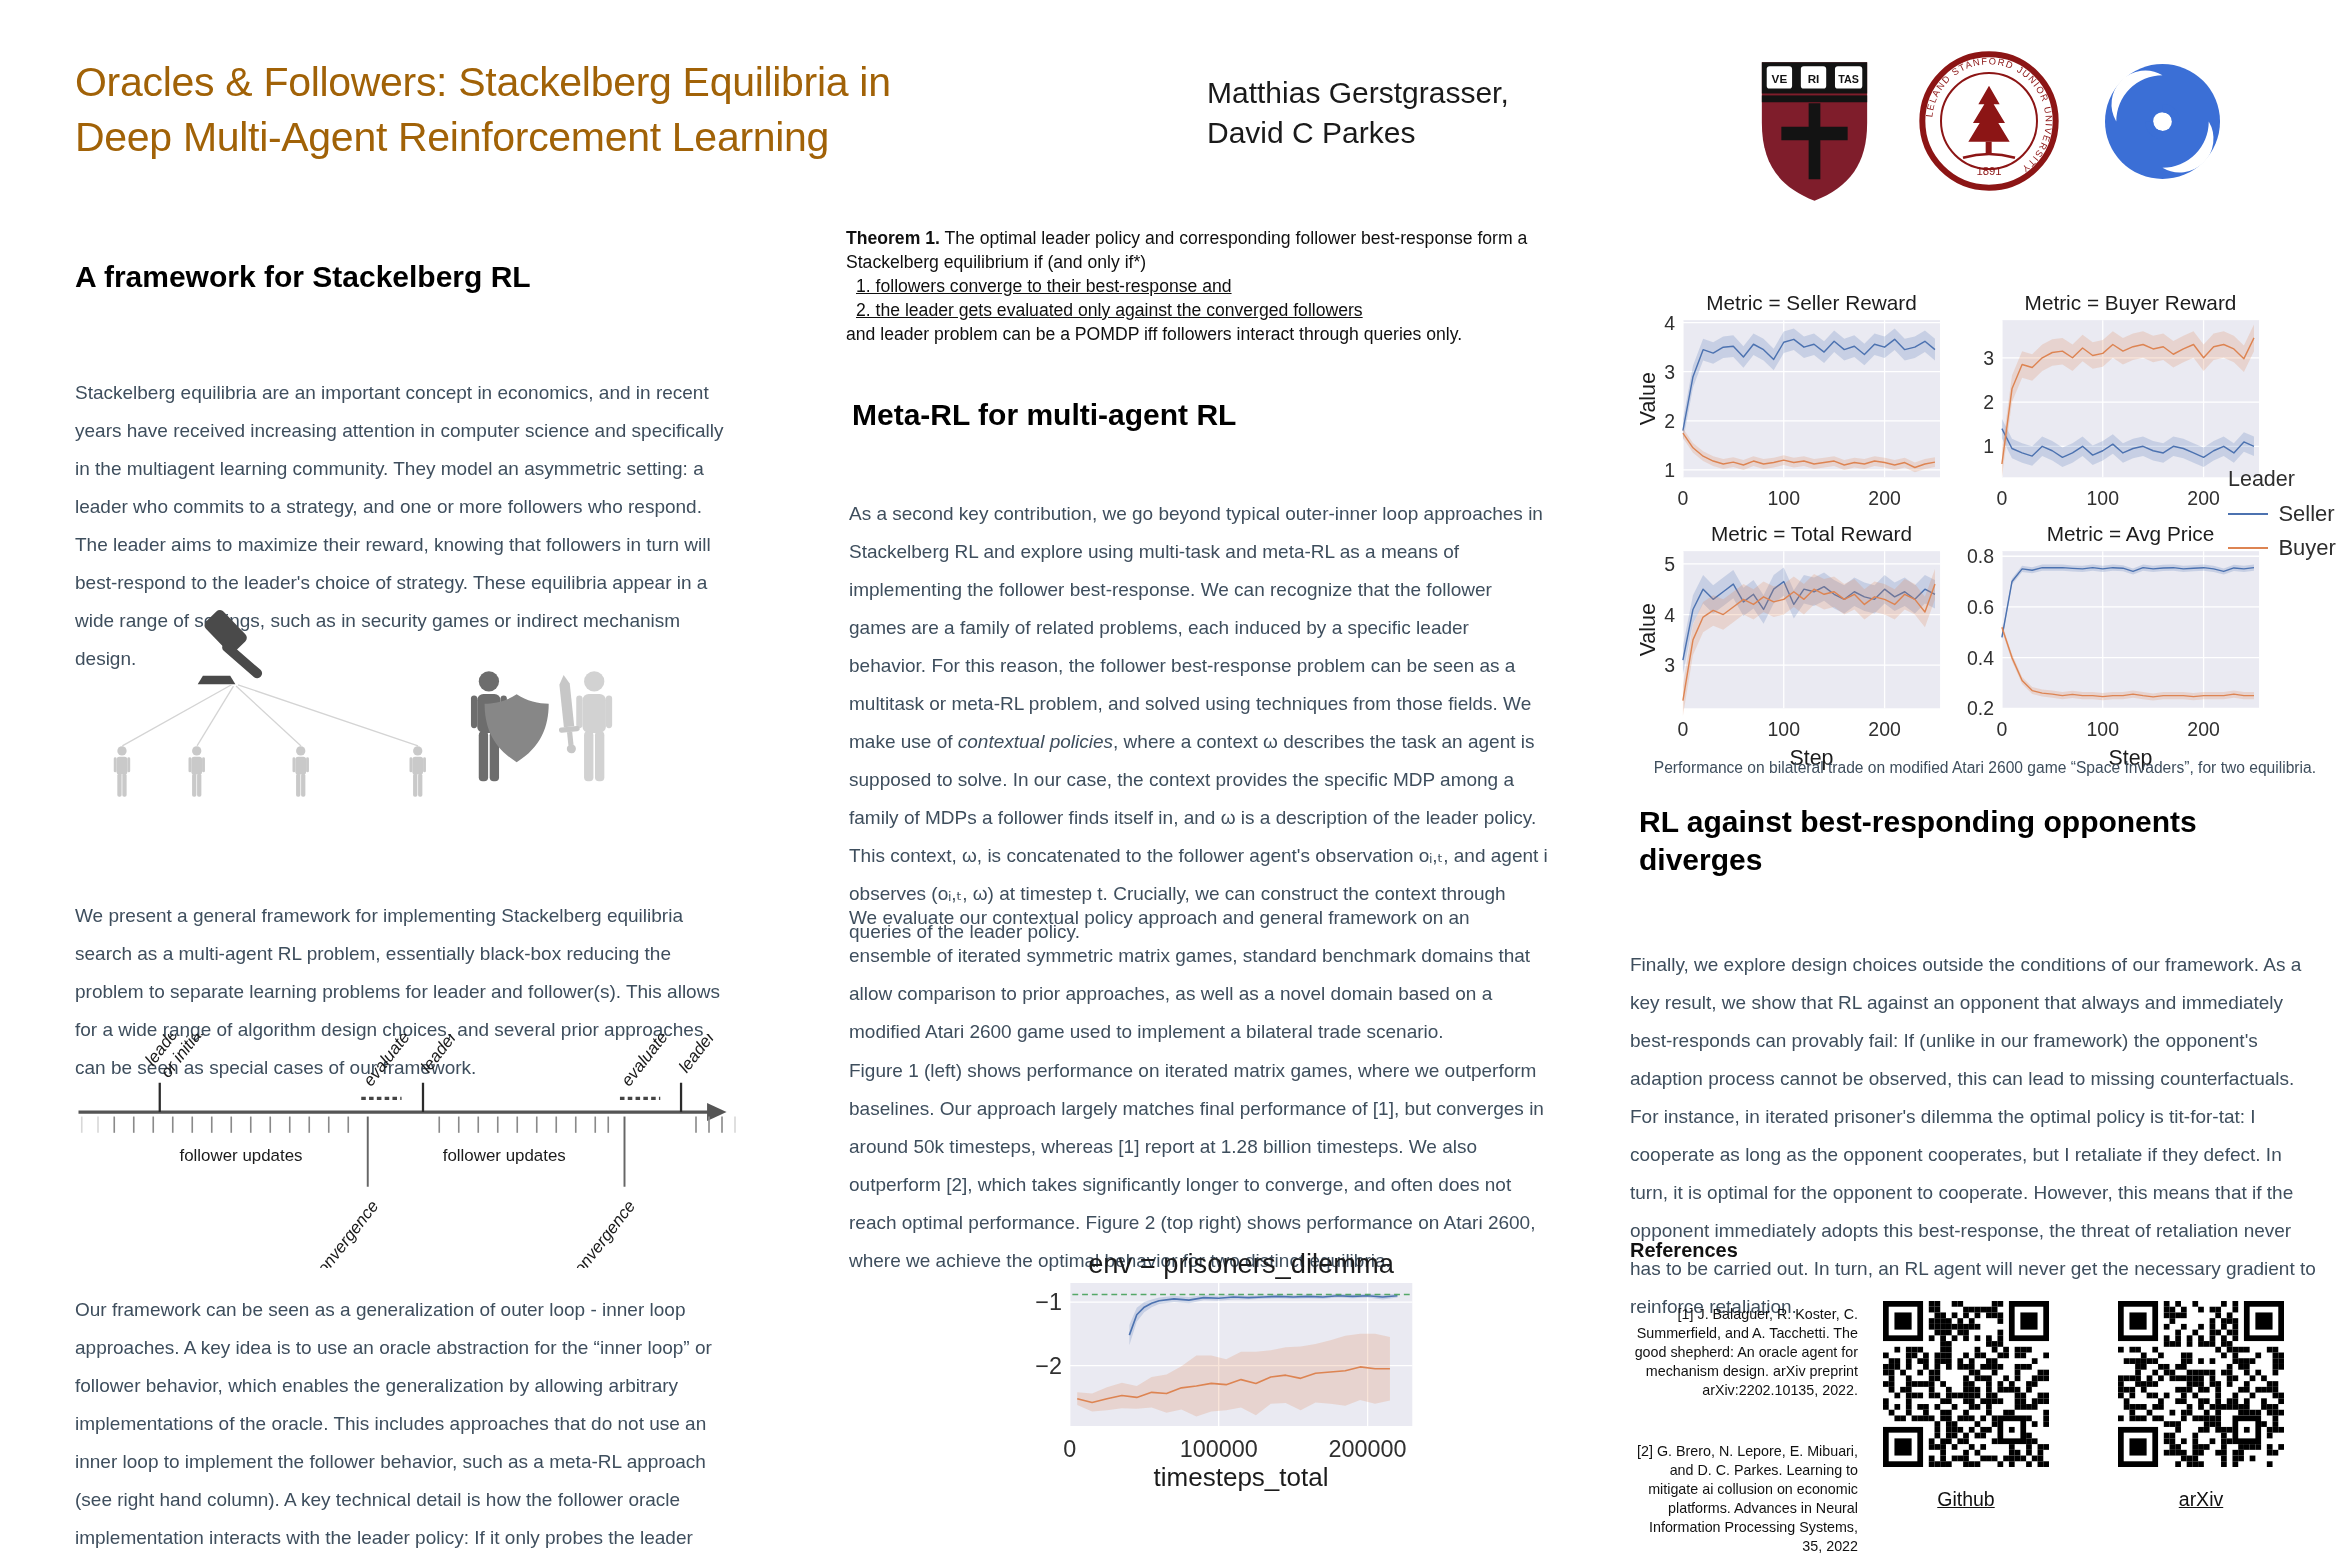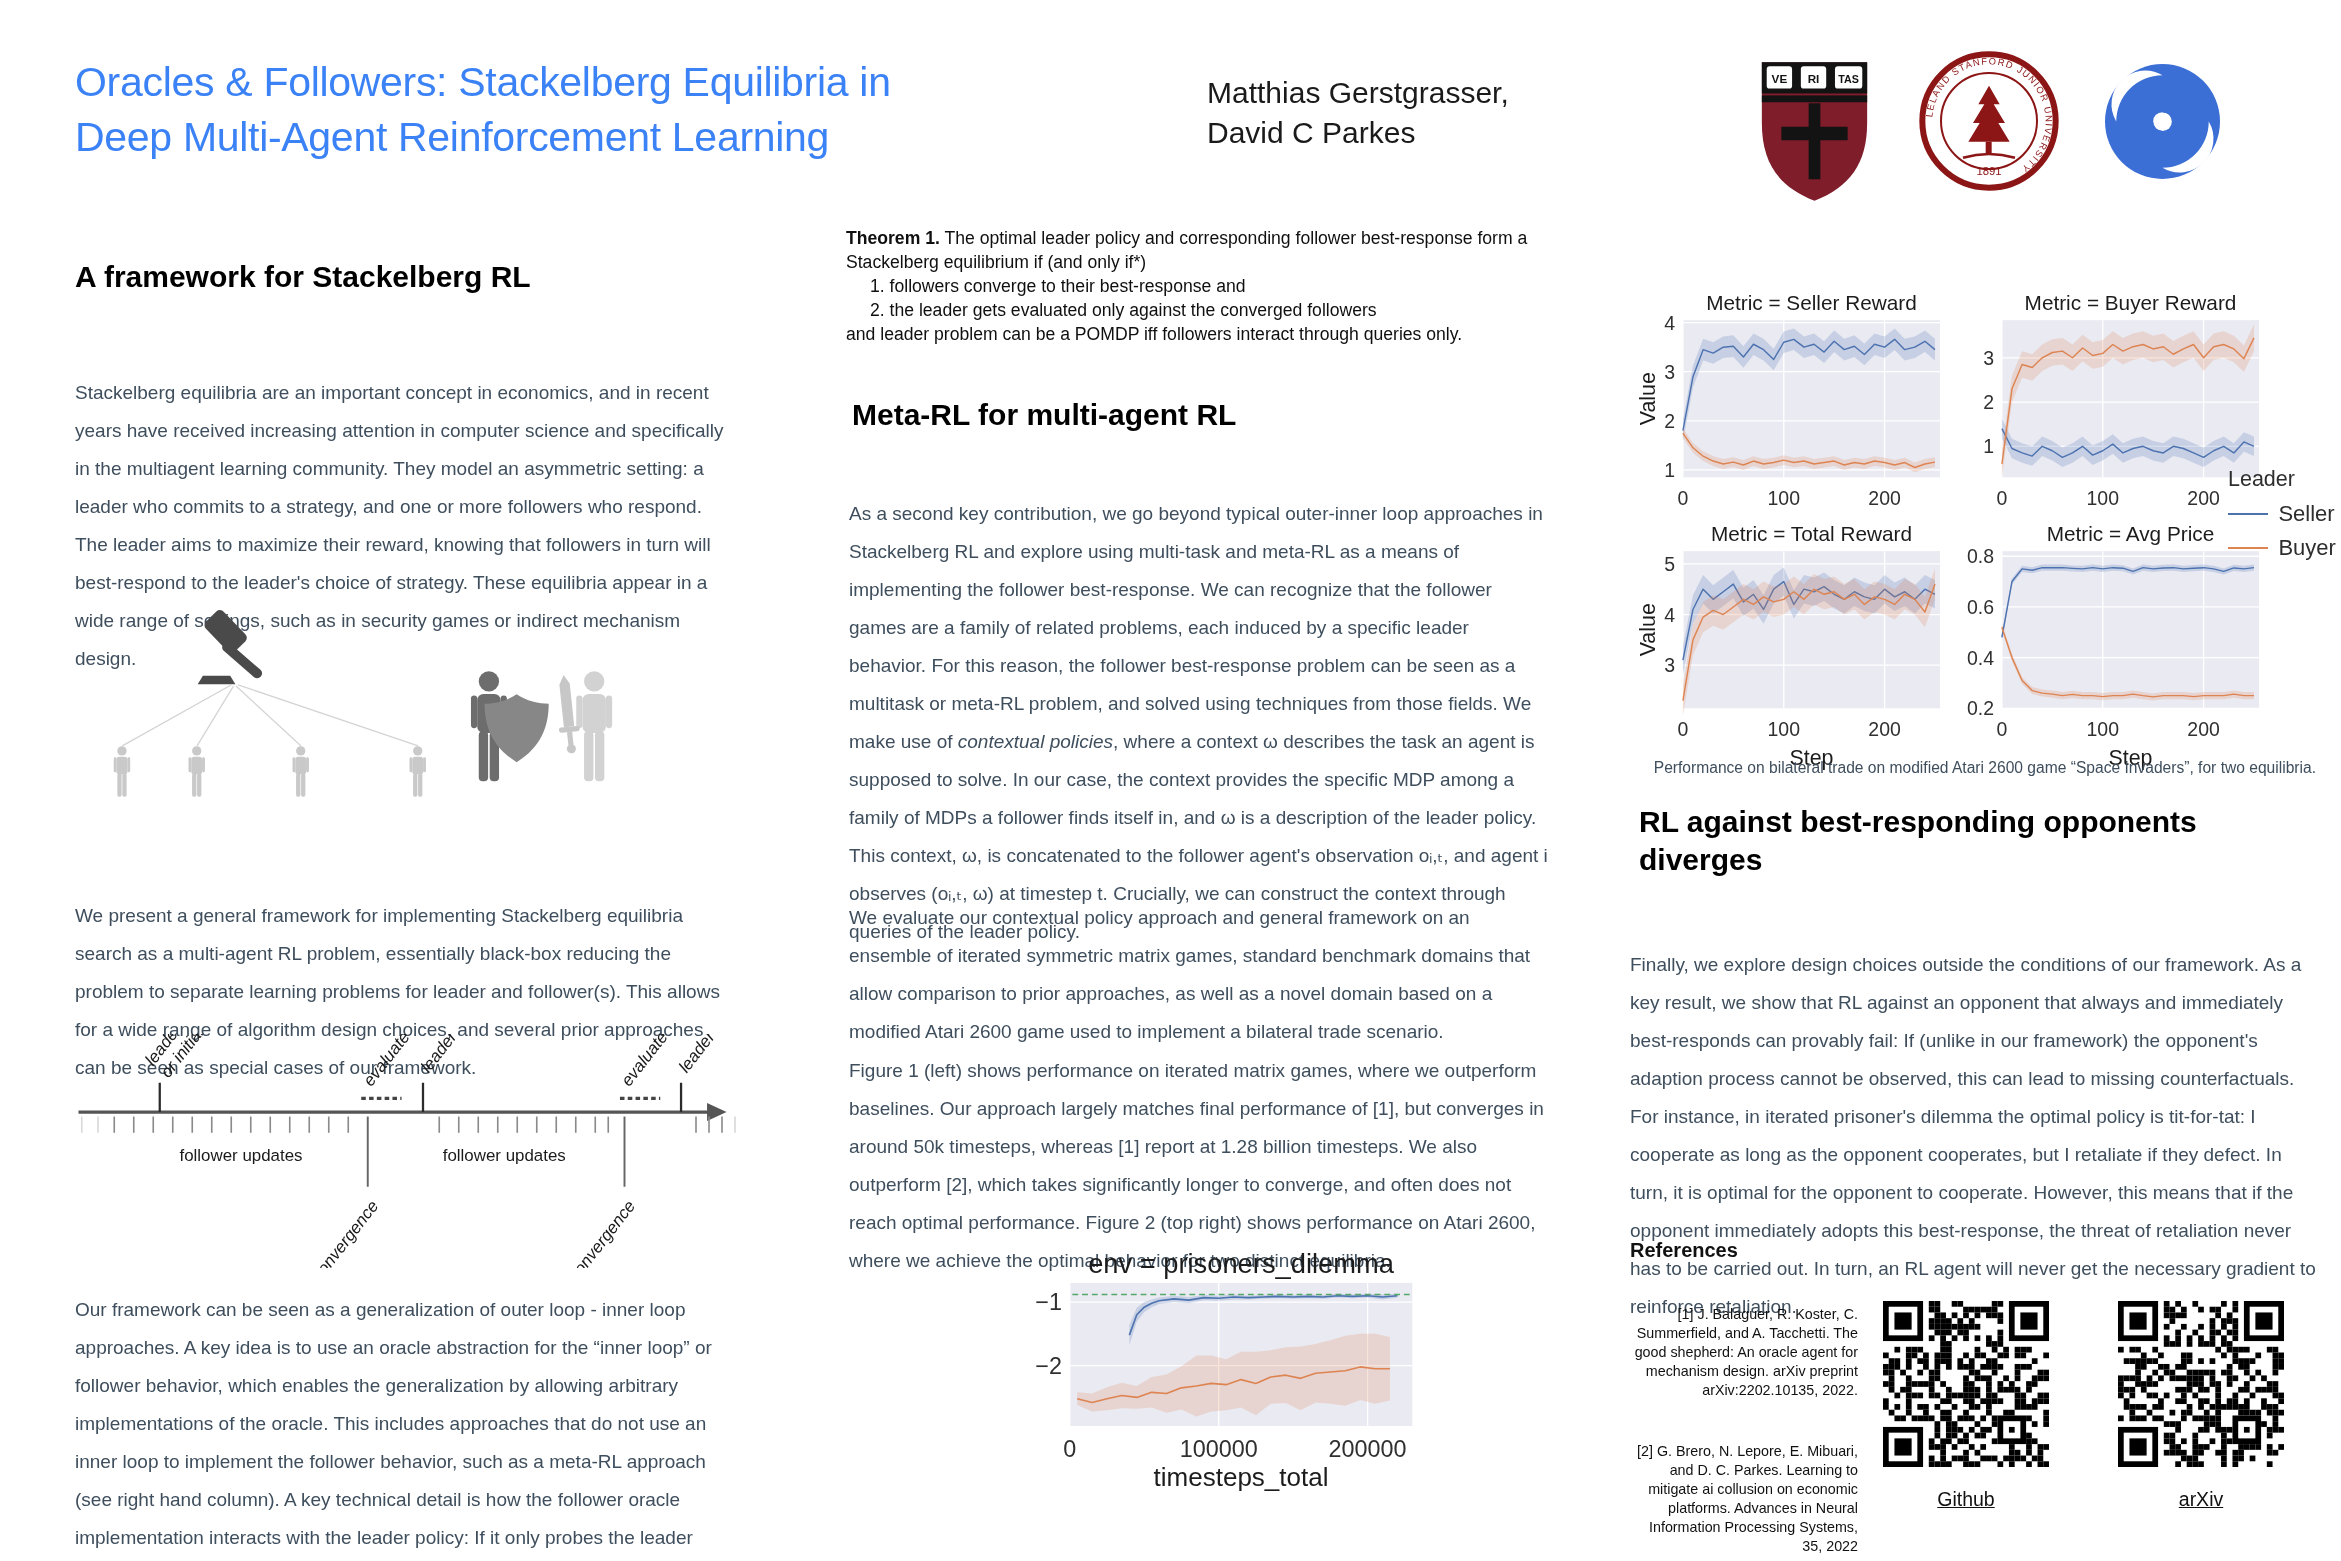--- a/index.html
+++ b/index.html
@@ -1,24 +1,24 @@
 <!DOCTYPE html>
 <html style="font-size:10.4px"><head>
 <meta charset="utf-8">
 <style>
   html,body{margin:0;padding:0;background:#e8e8e8;}
   .poster{position:relative;width:2342px;height:1561px;background:#ffffff;overflow:hidden;
           font-family:"Liberation Sans","DejaVu Sans",sans-serif;color:#1a1a1a;}
   .abs{position:absolute;}
-  .title{font-size:41px;line-height:55px;color:#3b82f6;white-space:pre-line;letter-spacing:-0.3px;}
+  .title{font-size:41px;line-height:55px;color:#a16207;white-space:pre-line;letter-spacing:-0.3px;}
   .authors{font-size:30px;line-height:40px;color:#1a1a1a;white-space:pre-line;}
   .h2{font-size:30px;font-weight:bold;color:#000;}
   .body-text{font-size:19px;line-height:38px;color:#3e4e5d;}
   .theorem{font-size:17.6px;line-height:24px;color:#0f0f0f;}
-  .theorem .items{margin-left:24px;}
+  .theorem .items{margin-left:10px;text-decoration:underline;}
   .caption{font-size:15.6px;line-height:21px;color:#3e4e5d;}
   .refs{font-size:14.3px;line-height:19px;color:#111;text-align:right;}
   .ref-h{font-size:20px;font-weight:600;color:#111;}
   .qr-label{font-size:19.5px;color:#111;text-align:center;text-decoration:underline;}
   .legend-title{font-size:21.5px;color:#2e2e2e;margin-bottom:9px;}
   .legend-row{display:flex;align-items:center;gap:10.4px;font-size:22px;color:#2e2e2e;margin-bottom:7.8px;}
   .lswatch{display:inline-block;width:40px;height:2.6px;}
   svg text{font-family:"Liberation Sans","DejaVu Sans",sans-serif;}
 </style>
 </head>

